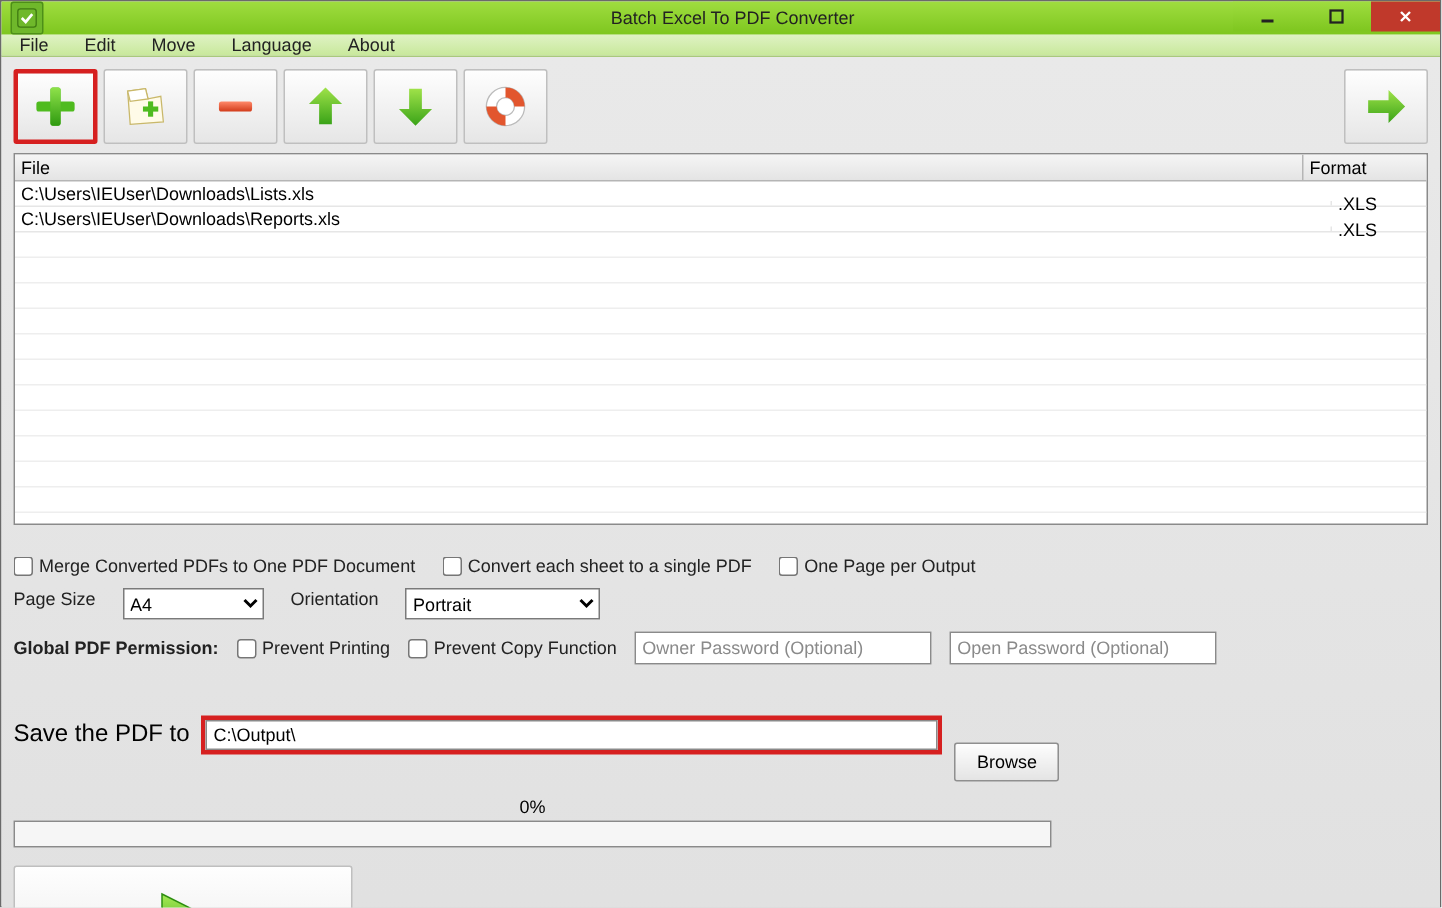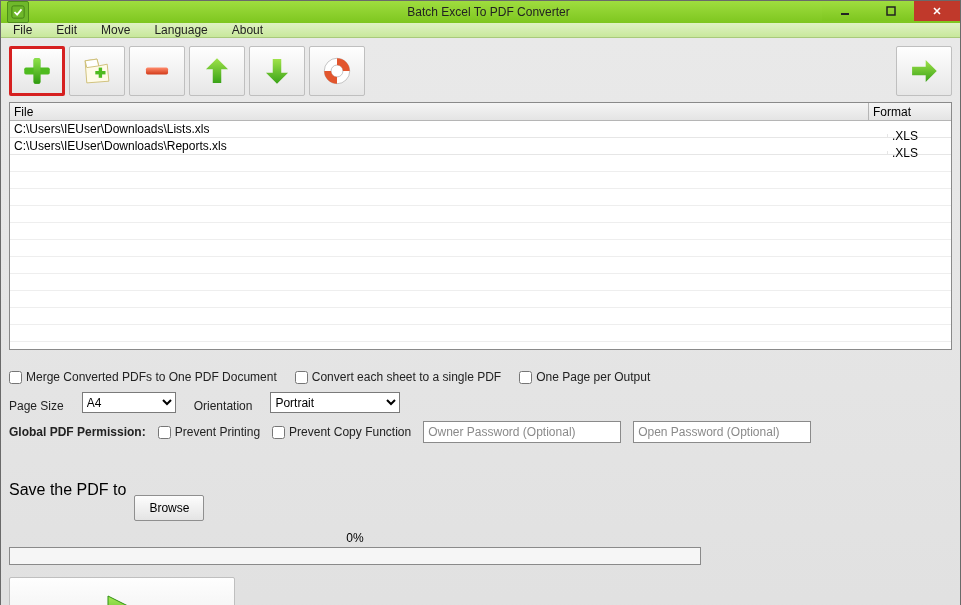--- a/index.html
+++ b/index.html
@@ -39,21 +39,21 @@
   .fl-head .col-fmt  { width:82px; padding-left:4px; display:flex; align-items:center; }
   .fl-body { font-size:12px; }
   .fl-row { display:flex; height:17px; border-bottom:1px solid #e6e6e6; }
   .fl-row .col-file { flex:1; padding-left:4px; display:flex; align-items:center; }
   .fl-row .col-fmt  { width:64px; padding-left:4px; border-left:1px solid #e6e6e6; display:flex; align-items:center;margin-top:13px; }
   .fl-row.empty { border-bottom:1px solid #eee; }
   .fl-row.empty .col-fmt { border-left:none; }
 
   
   .opts { font-size:12px; color:#222; display:flex; flex-direction:column; gap:8px; margin-top:4px; }
-  .opt-row { display:flex; align-items:flex-end; gap:18px; flex-wrap:nowrap; }
+  .opt-row { display:flex; align-items:flex-start; gap:18px; flex-wrap:nowrap; }
   .chk { display:flex; align-items:center; gap:4px; }
   .chk input[type=checkbox] { width:13px; height:13px; }
   .label { white-space:nowrap; }
   select.native { height:21px; font-size:12px; background:#fff; border:1px solid #7a7a7a; }
   .sel-pagesize { width:94px; }
   .sel-orient { width:130px; }
 
   
   .perm-row { display:flex; align-items:center; gap:12px; }
   .perm-row .heading { font-weight:bold; }
@@ -307,20 +307,23 @@
         <input class="txt txt-open" placeholder="Open Password (Optional)" style="">
       </div>
     </div>
 
     <div class="gap"></div>
 
     <div class="bottom">
       <div class="bottom-left">
         <div class="save-row">
           <span class="label">Save the PDF to</span>
+          <span class="txt-wrap">
+            <input class="txt-path" value="C:\Output\" style="">
+          </span>
           <button class="btn-browse">Browse</button>
         </div>
         <div class="progress-wrap">
           <span class="progress-label">0%</span>
           <div class="progress-bar"></div>
         </div>
       </div>
       <div class="start-panel">
         <svg class="play" viewBox="0 0 48 40">
           <path d="M10 4 L42 20 L10 36 Z" fill="url(#gPlay)" stroke="#2f8f12" stroke-width="1"></path>

